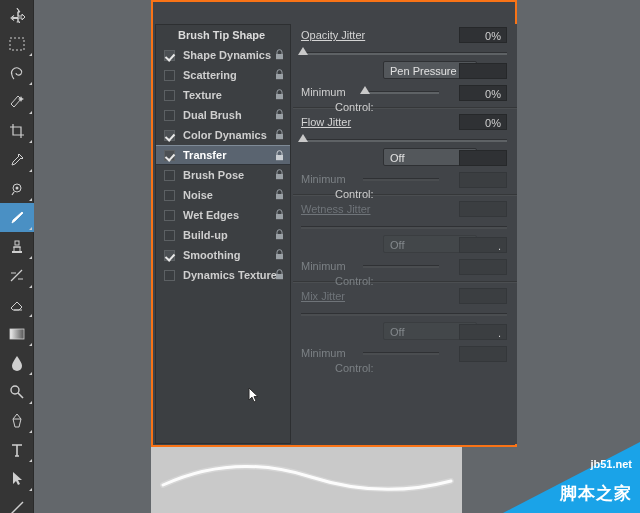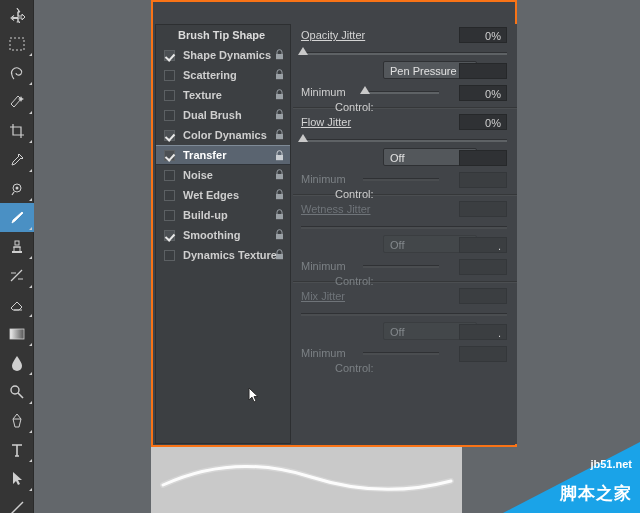--- a/index.html
+++ b/index.html
@@ -464,20 +464,28 @@
 
     <div class="lrow selected">
       <span class="cbx on"></span>
       <span class="label">Transfer</span>
       <svg class="lock" viewBox="0 0 9 11">
           <path d="M2 5V3.2A2.3 2.3 0 0 1 7 3.2V5" fill="none" stroke="#c9ced3" stroke-width="1"></path>
           <rect x="1" y="5" width="7" height="5.2" fill="#c9ced3"></rect>
         </svg>
     </div>
 
+    <div class="lrow">
+      <span class="cbx"></span>
+      <span class="label">Brush Pose</span>
+      <svg class="lock" viewBox="0 0 9 11">
+          <path d="M2 5V3.2A2.3 2.3 0 0 1 7 3.2V5" fill="none" stroke="#9aa0a5" stroke-width="1"></path>
+          <rect x="1" y="5" width="7" height="5.2" fill="#9aa0a5"></rect>
+        </svg>
+    </div>
 
     <div class="lrow">
       <span class="cbx"></span>
       <span class="label">Noise</span>
       <svg class="lock" viewBox="0 0 9 11">
           <path d="M2 5V3.2A2.3 2.3 0 0 1 7 3.2V5" fill="none" stroke="#9aa0a5" stroke-width="1"></path>
           <rect x="1" y="5" width="7" height="5.2" fill="#9aa0a5"></rect>
         </svg>
     </div>
 

